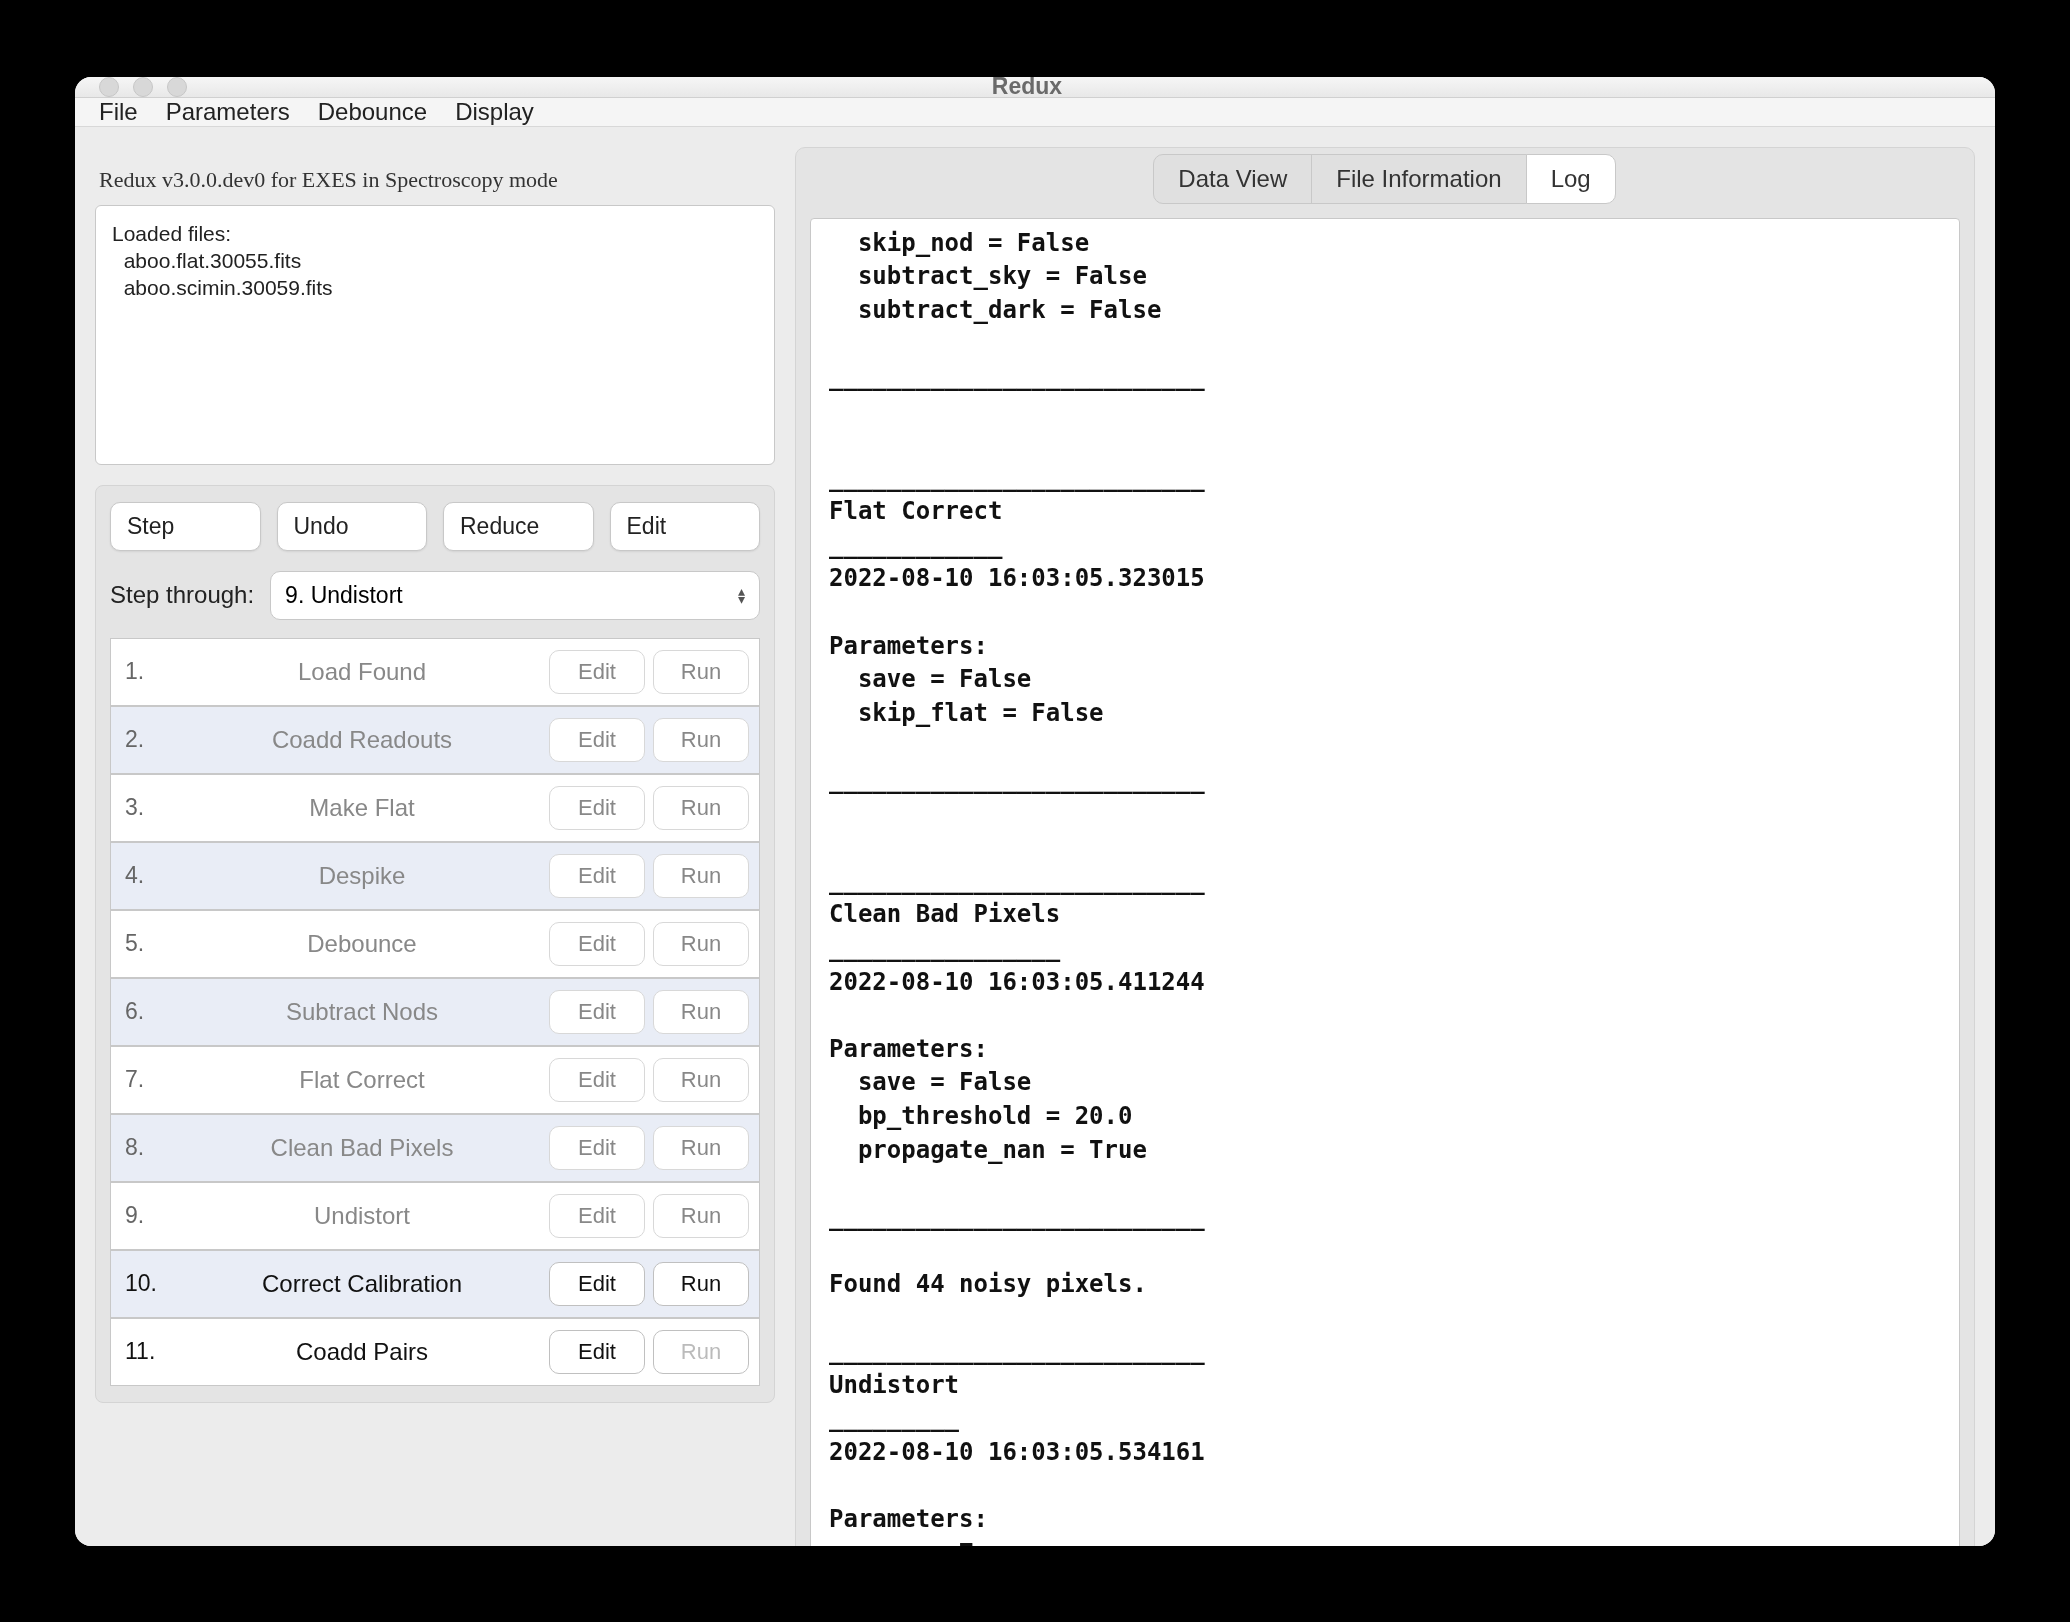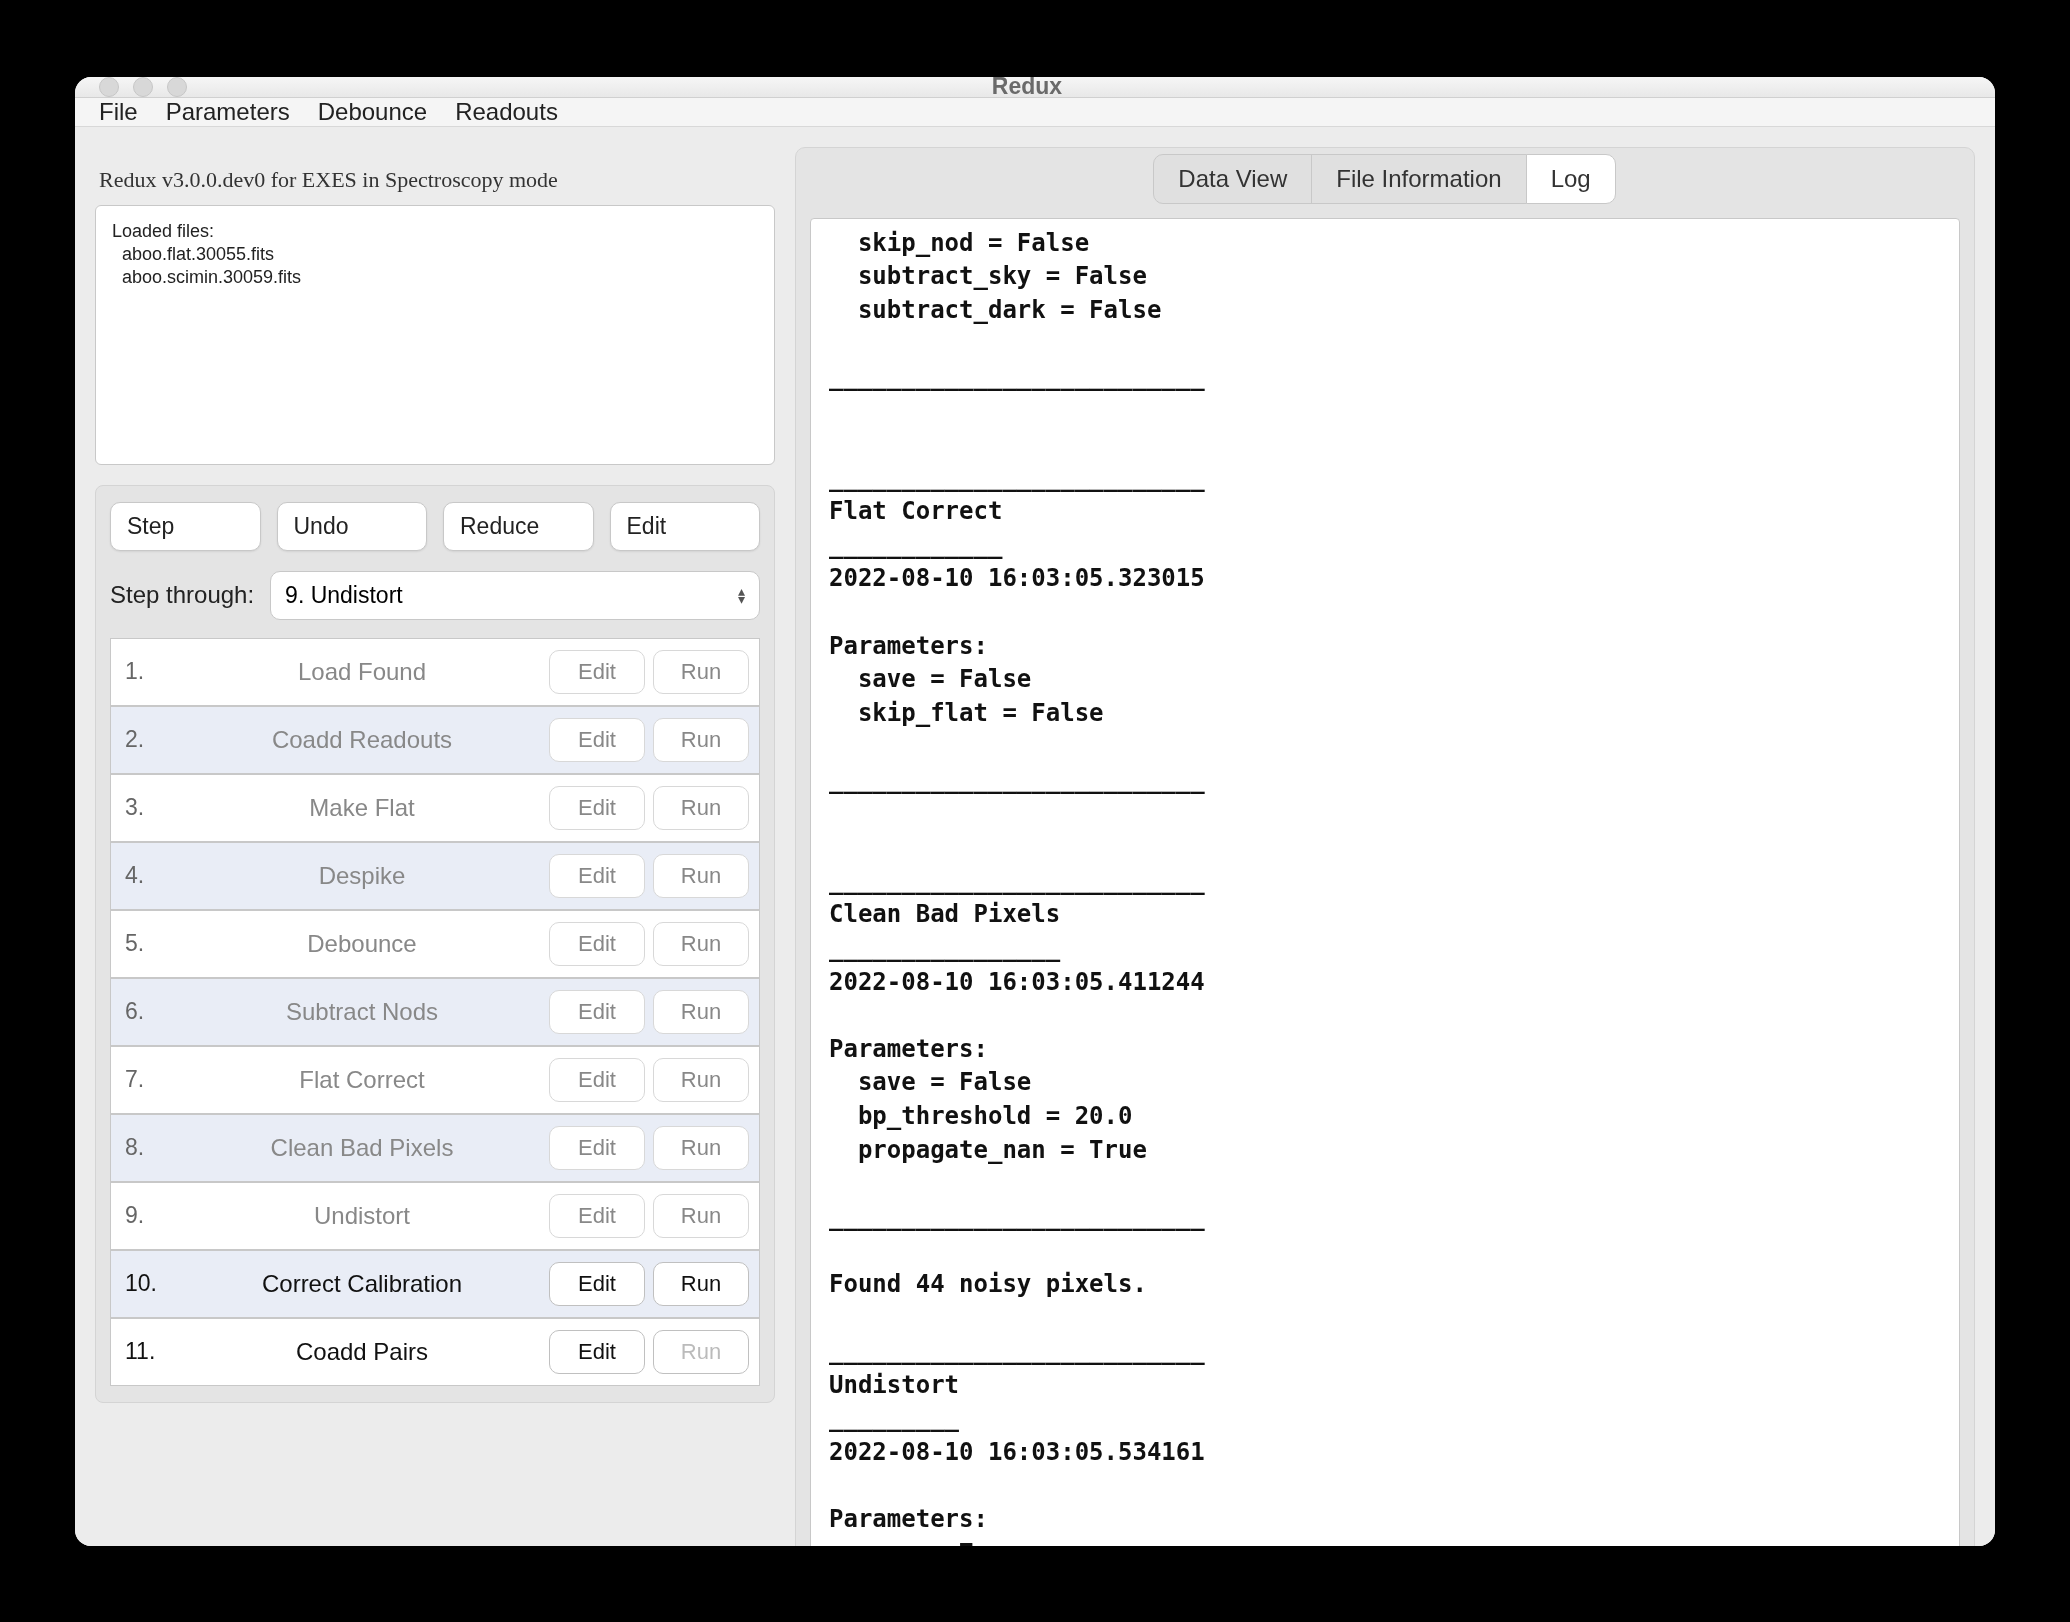--- a/index.html
+++ b/index.html
@@ -78,21 +78,21 @@
   color: #333;
   padding: 20px 0 12px 4px;
   font-family: Liberation Serif, serif;
 }
 .files-box {
   background: #fff;
   border: 1px solid #c8c8c8;
   border-radius: 6px;
   height: 260px;
   padding: 14px 16px;
-  font-size: 18px;
+  font-size: 21px;
   line-height: 1.3;
   color: #222;
   white-space: pre;
 }
 .control-panel {
   margin-top: 20px;
   background: #e4e4e4;
   border: 1px solid #d4d4d4;
   border-radius: 8px;
   padding: 16px 14px;
@@ -234,21 +234,21 @@
       <span></span>
       <span></span>
     </div>
     <div class="title">Redux</div>
   </div>
 
   <div class="menubar">
     <span>File</span>
     <span>Parameters</span>
     <span>Debounce</span>
-    <span>Readouts</span>
+    <span>Display</span>
   </div>
 
   <div class="content">
     <div class="left">
       <div class="version-label">Redux v3.0.0.dev0 for EXES in Spectroscopy mode</div>
       <div class="files-box" id="files-box">Loaded files:
   aboo.flat.30055.fits
   aboo.scimin.30059.fits</div>
 
       <div class="control-panel">

